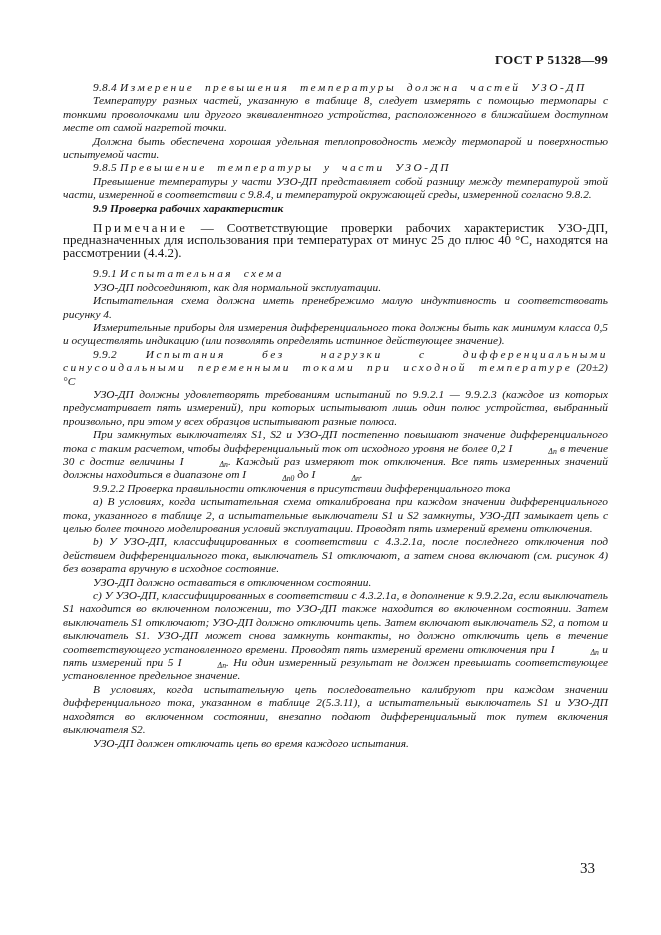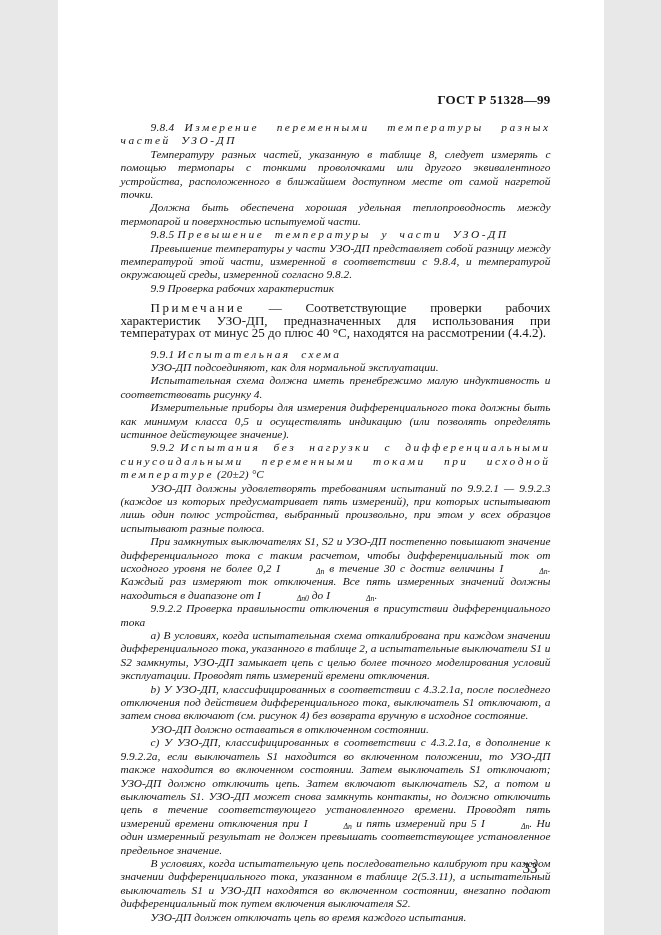--- a/index.html
+++ b/index.html
@@ -2,26 +2,26 @@
 <html lang="ru"><head>
 <meta charset="utf-8">
 <style>
   html, body {
     margin: 0;
     padding: 0;
     background: #e8e8e8;
   }
   .page {
     position: relative;
-    width: 546px;
+    width: 661px;
     height: 935px;
     margin: 0 auto;
     background: #ffffff;
     box-sizing: border-box;
-    padding: 92px 53px 0 63px;
+    padding: 52px 53px 0 63px;
     color: #161616;
     font-family: "Liberation Serif", "DejaVu Serif", serif;
     overflow: hidden;
   }
   .doc-header {
     text-align: right;
     font-weight: bold;
     font-size: 13px;
     letter-spacing: 0.02em;
     margin-bottom: 13px;
@@ -36,21 +36,21 @@
   p.para {
     margin: 0;
     text-indent: 30px;
   }
   .hnum { letter-spacing: 0.02em; }
   .sp {
     letter-spacing: 0.22em;
     word-spacing: 0.45em;
   }
   .tail { letter-spacing: 0.01em; }
-  p.h-bold { font-weight: normal; }
+  p.h-bold { font-weight: bold; }
   p.note {
     font-style: normal;
     font-size: 13px;
     line-height: 12.4px;
     margin: 7px 0 8px 0;
   }
   .sp-note { letter-spacing: 0.2em; }
   sub {
     font-size: 68%;
     line-height: 0;
@@ -66,21 +66,21 @@
     color: #161616;
   }
 </style>
 </head>
 <body>
 
 <div class="page">
   <div class="doc-header">ГОСТ Р 51328—99</div>
 
   <div class="content">
-      <p class="para h-spaced"><span class="hnum">9.8.4 </span><span class="sp">Измерение переменными температуры разных частей УЗО-ДП</span></p>
+      <p class="para h-spaced"><span class="hnum">9.8.4 </span><span class="sp">Измерение превышения температуры должна частей УЗО-ДП</span></p>
       <p class="para body">Температуру разных частей, указанную в таблице 8, следует измерять с помощью термопары с тонкими проволочками или другого эквивалентного устройства, расположенного в ближайшем доступном месте от самой нагретой точки.</p>
       <p class="para body">Должна быть обеспечена хорошая удельная теплопроводность между термопарой и поверхностью испытуемой части.</p>
       <p class="para h-spaced"><span class="hnum">9.8.5 </span><span class="sp">Превышение температуры у части УЗО-ДП</span></p>
       <p class="para body">Превышение температуры у части УЗО-ДП представляет собой разницу между температурой этой части, измеренной в соответствии с 9.8.4, и температурой окружающей среды, измеренной согласно 9.8.2.</p>
       <p class="para h-bold">9.9 Проверка рабочих характеристик</p>
       <p class="para note"><span class="sp-note">Примечание</span> <span>— Соответствующие  проверки рабочих характеристик УЗО-ДП, предназначенных для использования при температурах от минус 25 до плюс 40 °С, находятся на рассмотрении (4.4.2).</span></p>
       <p class="para h-spaced"><span class="hnum">9.9.1 </span><span class="sp">Испытательная схема</span></p>
       <p class="para body">УЗО-ДП подсоединяют, как для нормальной эксплуатации.</p>
       <p class="para body">Испытательная схема должна иметь пренебрежимо малую индуктивность и соответствовать рисунку 4.</p>
       <p class="para body">Измерительные приборы для измерения дифференциального тока должны быть как минимум класса 0,5 и осуществлять индикацию (или позволять определять истинное действующее значение).</p>

